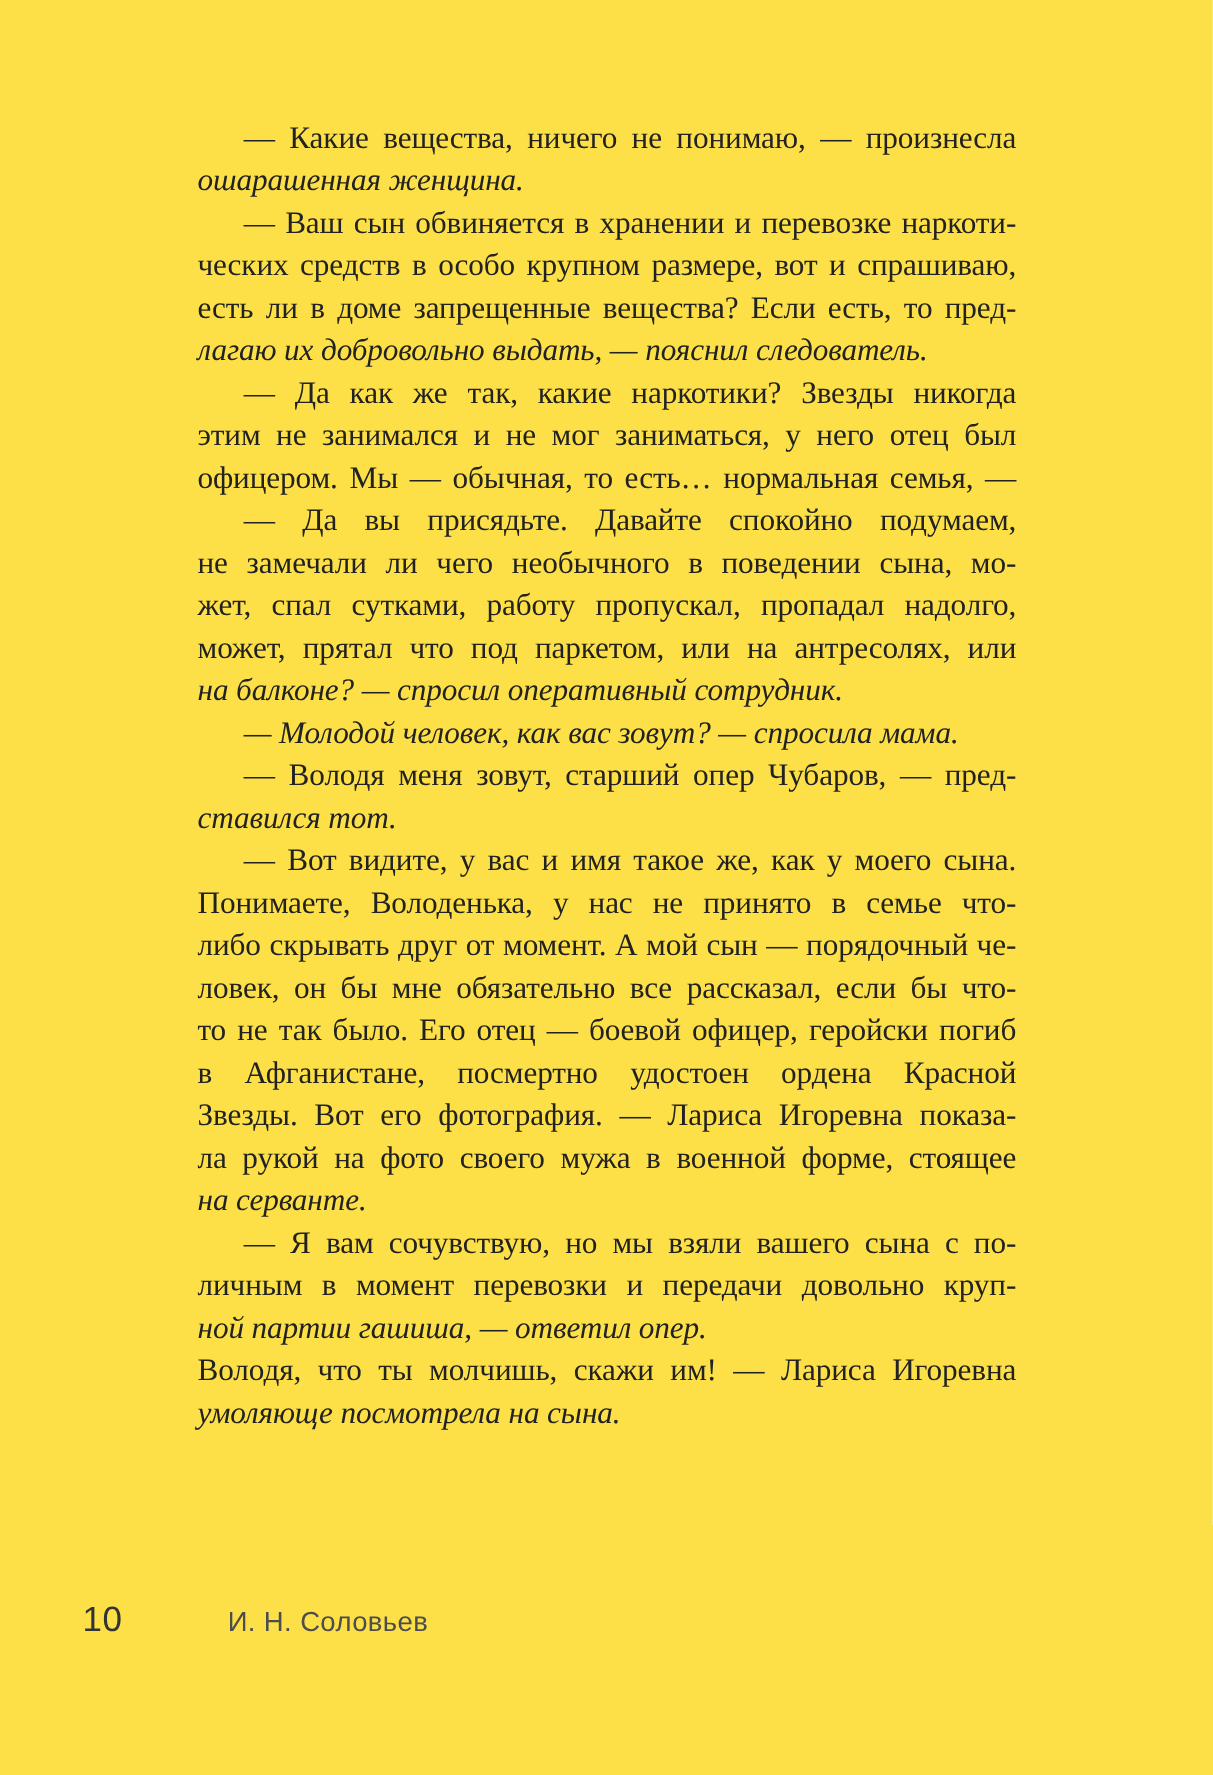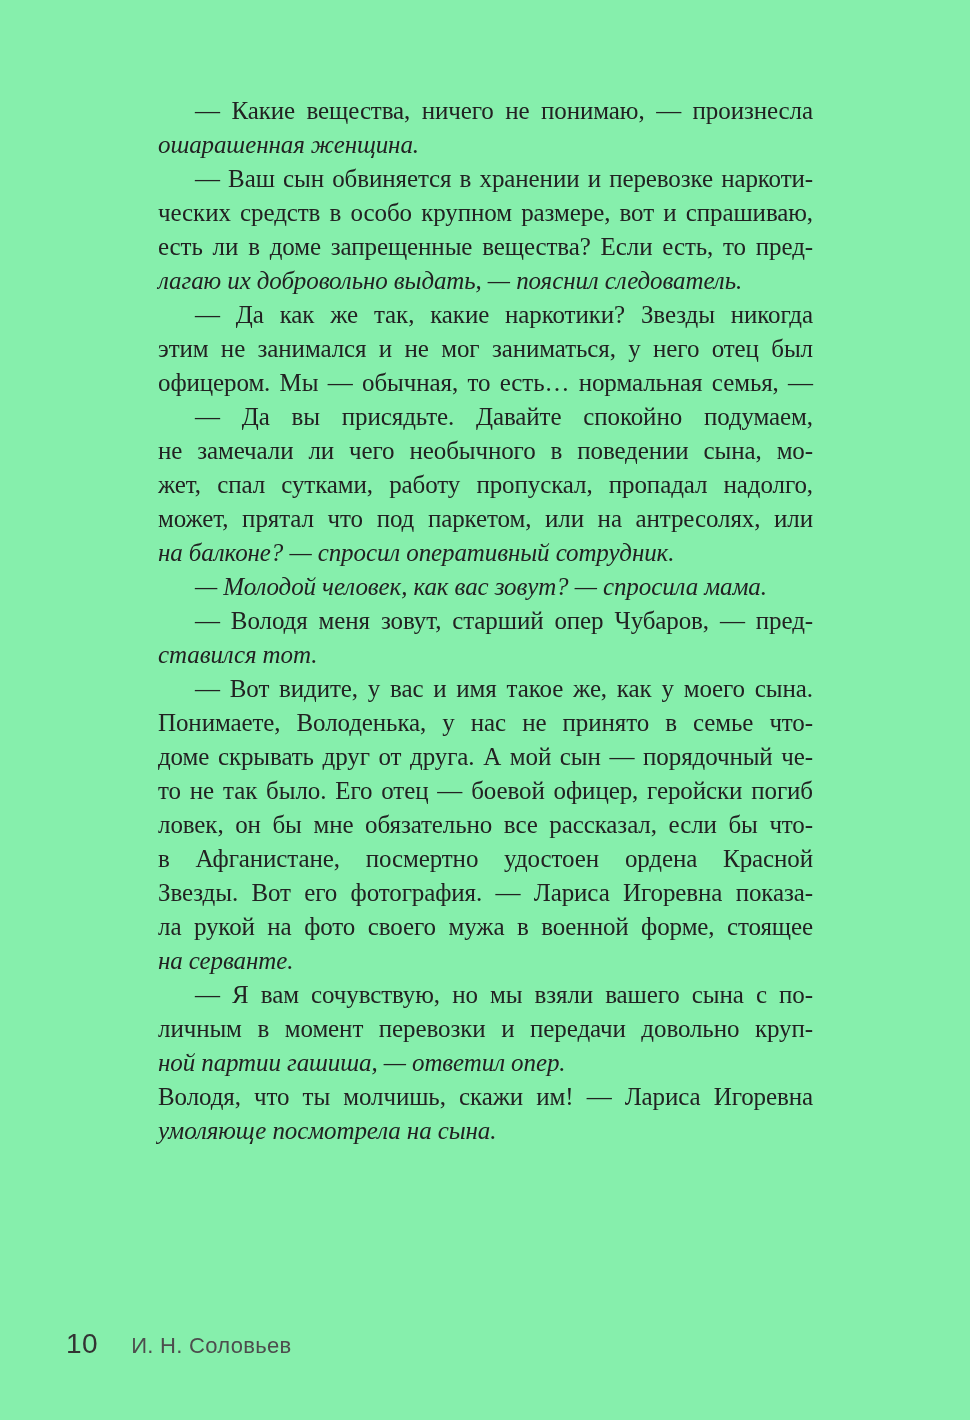--- a/index.html
+++ b/index.html
@@ -10,21 +10,21 @@
     width: 970px;
     height: 1420px;
     background: #ffffff;
     position: relative;
     overflow: hidden;
     font-family: "Liberation Serif", "DejaVu Serif", serif;
   }
   .page {
     position: absolute;
     inset: 0;
-    background: #86efac;
+    background: #fde047;
   }
   .text-block {
     position: absolute;
     top: 94px;
     left: 158px;
     width: 655px;
     color: #222222;
     font-size: 25px;
     letter-spacing: -0.1px;
   }
@@ -39,32 +39,32 @@
   .line.first {
     padding-left: 37px;
   }
   .line.last {
     text-align-last: left;
     font-style: italic;
   }
   .footer {
     position: absolute;
     left: 66px;
-    top: 1328px;
+    top: 1280px;
     display: flex;
     align-items: baseline;
     font-family: "Liberation Sans", "DejaVu Sans", sans-serif;
   }
   .page-num {
     font-size: 28px;
     color: #333333;
     letter-spacing: 0.5px;
   }
   .author {
-    margin-left: 33px;
+    margin-left: 84px;
     font-size: 22px;
     color: #4d4d4d;
     letter-spacing: 0.3px;
   }
 </style>
 </head>
 <body>
 
 <div class="page">
 
@@ -81,23 +81,23 @@
       <div class="line first">— Да вы присядьте. Давайте спокойно подумаем,</div>
       <div class="line">не замечали ли чего необычного в поведении сына, мо-</div>
       <div class="line">жет, спал сутками, работу пропускал, пропадал надолго,</div>
       <div class="line">может, прятал что под паркетом, или на антресолях, или</div>
       <div class="line last">на балконе? — спросил оперативный сотрудник.</div>
       <div class="line first last">— Молодой человек, как вас зовут? — спросила мама.</div>
       <div class="line first">— Володя меня зовут, старший опер Чубаров, — пред-</div>
       <div class="line last">ставился тот.</div>
       <div class="line first">— Вот видите, у вас и имя такое же, как у моего сына.</div>
       <div class="line">Понимаете, Володенька, у нас не принято в семье что-</div>
-      <div class="line">доме скрывать друг от друга. А мой сын — порядочный че-</div>
+      <div class="line">либо скрывать друг от момент. А мой сын — порядочный че-</div>
+      <div class="line">ловек, он бы мне обязательно все рассказал, если бы что-</div>
       <div class="line">то не так было. Его отец — боевой офицер, геройски погиб</div>
-      <div class="line">ловек, он бы мне обязательно все рассказал, если бы что-</div>
       <div class="line">в Афганистане, посмертно удостоен ордена Красной</div>
       <div class="line">Звезды. Вот его фотография. — Лариса Игоревна показа-</div>
       <div class="line">ла рукой на фото своего мужа в военной форме, стоящее</div>
       <div class="line last">на серванте.</div>
       <div class="line first">— Я вам сочувствую, но мы взяли вашего сына с по-</div>
       <div class="line">личным в момент перевозки и передачи довольно круп-</div>
       <div class="line last">ной партии гашиша, — ответил опер.</div>
       <div class="line">Володя, что ты молчишь, скажи им! — Лариса Игоревна</div>
       <div class="line last">умоляюще посмотрела на сына.</div>
     </main>

